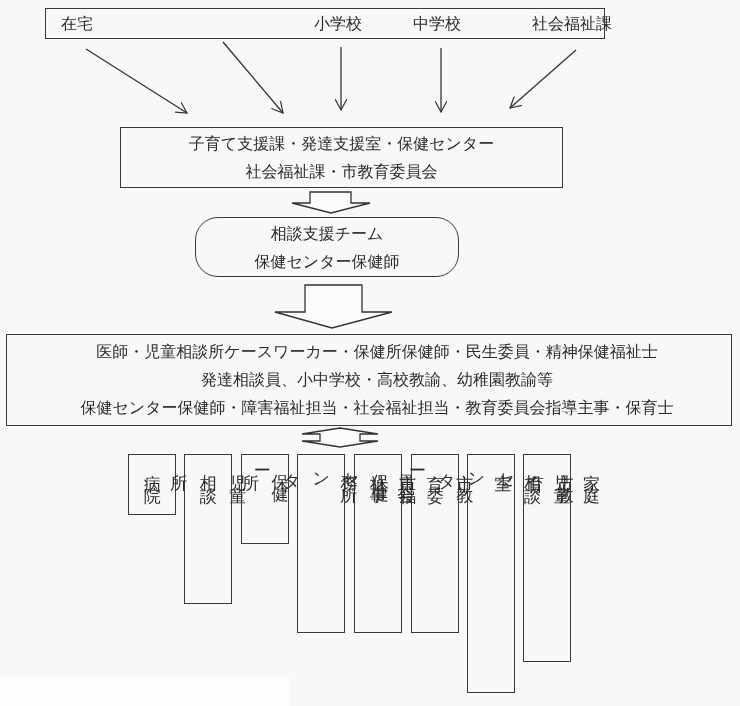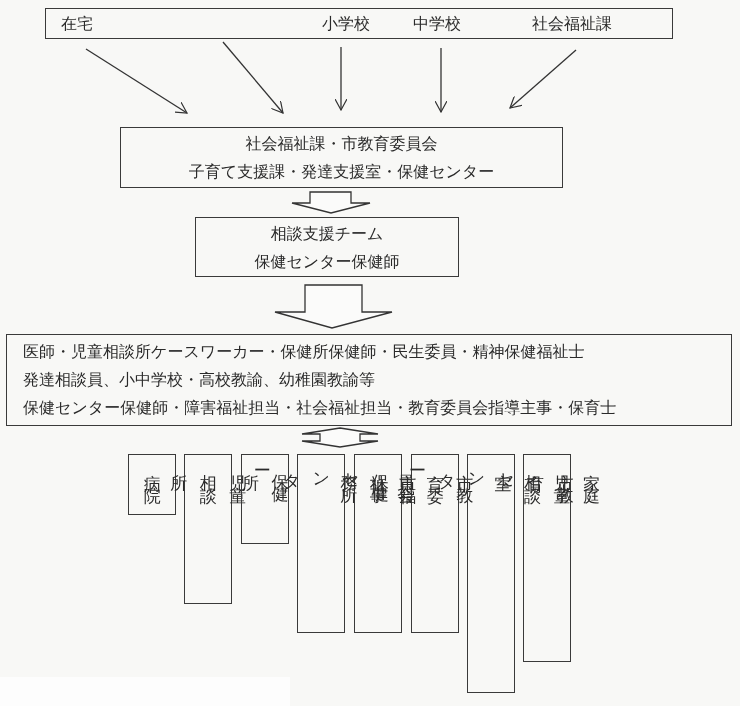--- a/index.html
+++ b/index.html
@@ -7,44 +7,44 @@
       width: 740px; height: 706px; position: relative; overflow: hidden;
       background: #f8f8f6;
       font-family: "DejaVu Serif", "Liberation Serif", serif;
       color: #2a2a2a;
     }
     .patch { position: absolute; left: 0; top: 677px; width: 290px; height: 29px; background: #fdfdfd; }
     .box {
       position: absolute; box-sizing: border-box;
       border: 1.5px solid #3a3a3a; background: transparent;
     }
-    .top-box { left: 45px; top: 8px; width: 628px; height: 31px; }
+    .top-box { left: 45px; top: 8px; width: 560px; height: 31px; }
     .top-box span { position: absolute; top: 5px; font-size: 16px; white-space: nowrap; }
     .hbox { text-align: center; font-size: 16px; line-height: 28px; }
     .box2 { left: 120px; top: 127px; width: 443px; height: 61px; padding-top: 2px; }
-    .box3 { left: 195px; top: 217px; width: 264px; height: 60px; padding-top: 2px; }
+    .box3 { left: 195px; top: 217px; width: 264px; height: 60px; padding-top: 2px; border-radius: 23px; }
     .box4 { left: 6px; top: 334px; width: 726px; height: 92px; padding: 3px 0 0 16px; font-size: 16px; line-height: 28px; text-align: left; }
-    .box4 div { white-space: nowrap; }
+    .box4 div { white-space: nowrap; text-align: center; }
     .vbox {
       position: absolute; box-sizing: border-box; top: 454px; width: 48px;
       border: 1.5px solid #3a3a3a; font-size: 17px;
       display: flex; flex-direction: column; align-items: center; padding-top: 6px;
     }
     .vbox span { display: block; height: 29.5px; line-height: 29.5px; }
     .vlabel { writing-mode: vertical-rl; text-orientation: upright; letter-spacing: 12px; line-height: 48px; }
     svg { position: absolute; left: 0; top: 0; }
   </style>
 </head>
 <body>
 
 <div class="patch"></div>
 
 <div class="box top-box">
   <span style="left:15px">在宅</span>
-  <span style="left:276px">小学校</span>
+  <span style="left:268px">小学校</span>
   <span style="left:367px">中学校</span>
   <span style="left:486px">社会福祉課</span>
 </div>
 
 <svg width="740" height="706">
   <defs>
     <marker id="ah" markerWidth="12" markerHeight="12" refX="11" refY="6" orient="auto" markerUnits="userSpaceOnUse">
       <path d="M0,0 L11,6 L0,12" fill="none" stroke="#333" stroke-width="1.2"></path>
     </marker>
   </defs>
@@ -57,22 +57,22 @@
   </g>
 
   <path d="M310,192 L351,192 L351,203 L370,203 L331,213 L292,203 L310,203 Z" fill="#fbfbfa" stroke="#333" stroke-width="1.3"></path>
 
   <path d="M305,285 L362,285 L362,312 L392,312 L332,328 L275,312 L305,312 Z" fill="#fbfbfa" stroke="#333" stroke-width="1.3"></path>
 
   <path d="M340,428 L378,434 L360,434 L360,441 L378,441 L340,447 L302,441 L320,441 L320,434 L302,434 Z" fill="#fbfbfa" stroke="#333" stroke-width="1.3"></path>
 </svg>
 
 <div class="box hbox box2">
+  <div>子育て支援課・発達支援室・保健センター</div>
   <div>社会福祉課・市教育委員会</div>
-  <div>子育て支援課・発達支援室・保健センター</div>
 </div>
 
 <div class="box hbox box3">
   <div>相談支援チーム</div>
   <div>保健センター保健師</div>
 </div>
 
 <div class="box box4">
   <div>医師・児童相談所ケースワーカー・保健所保健師・民生委員・精神保健福祉士</div>
   <div>発達相談員、小中学校・高校教諭、幼稚園教諭等</div>

